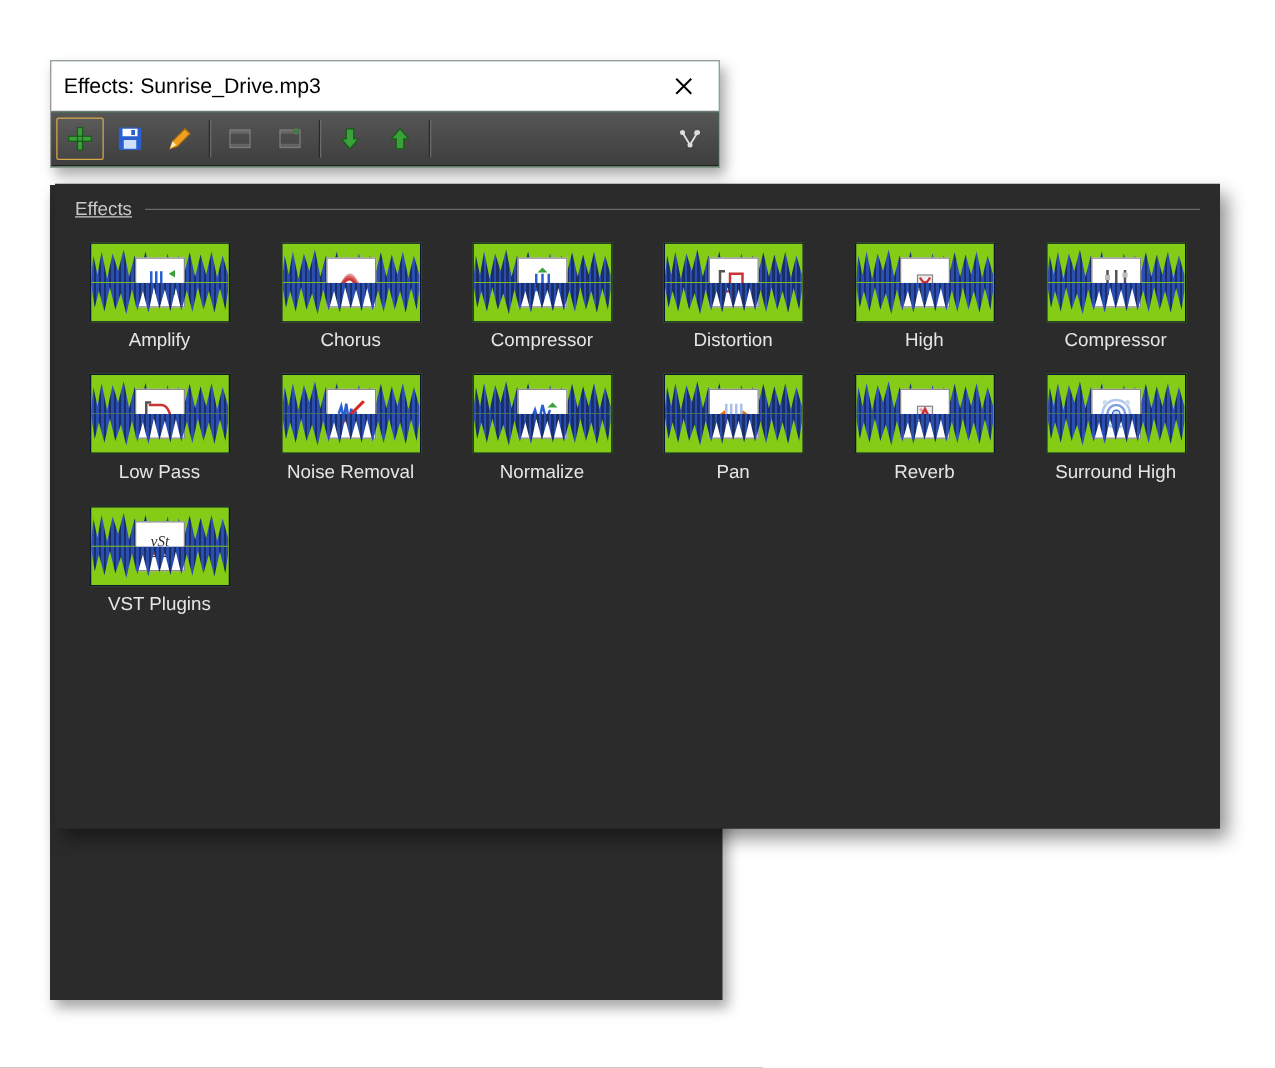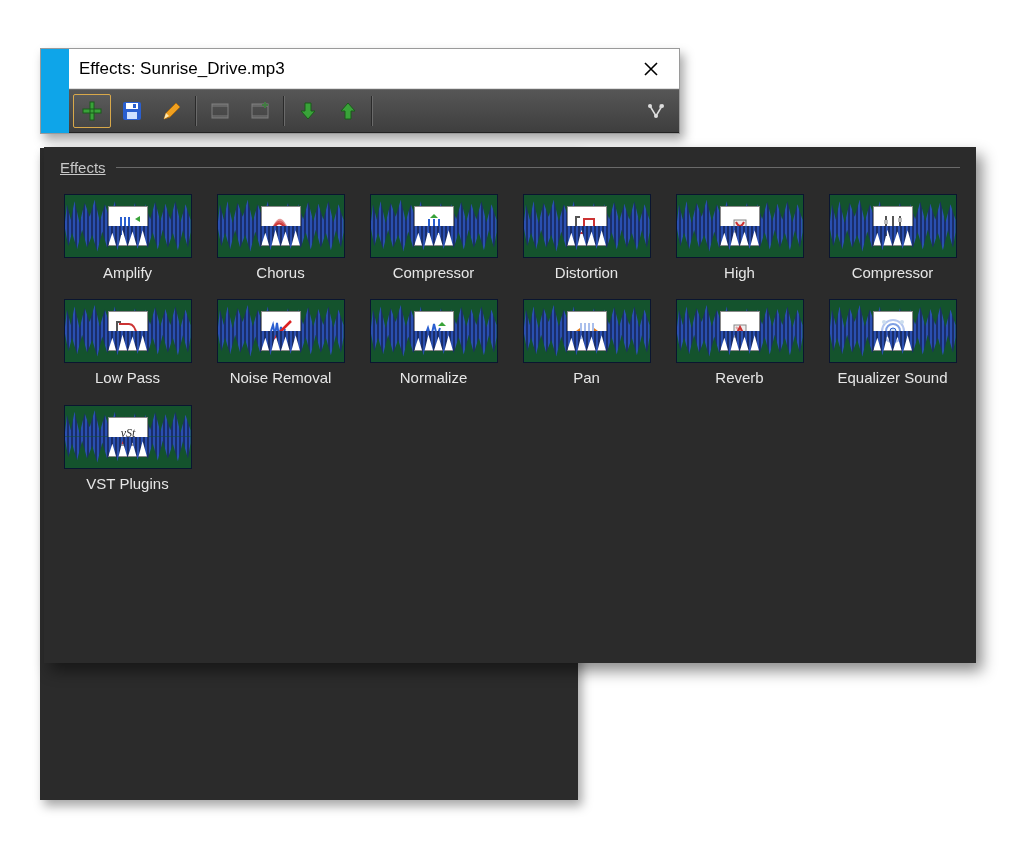--- a/index.html
+++ b/index.html
@@ -8,22 +8,22 @@
   .stage{position:relative;width:1020px;height:854px;}
 
   
   .back-panel{
     position:absolute;left:40px;top:148px;width:538px;height:652px;
     background:#2b2b2b;box-shadow:4px 6px 10px rgba(0,0,0,.35);
   }
 
   
   .fx-window{
-    position:absolute;left:40px;top:48px;width:640px;
-    background:#0ea5e9;border:1px solid #9a9a9a;box-shadow:4px 6px 10px rgba(0,0,0,.35);padding-left:28px;
+    position:absolute;left:40px;top:48px;width:536px;
+    background:#15803d;border:1px solid #9a9a9a;box-shadow:4px 6px 10px rgba(0,0,0,.35);
   }
   .titlebar{
     display:flex;align-items:center;justify-content:space-between;
     height:40px;padding:0 6px 0 10px;background:#fff;color:#000;
     border-bottom:1px solid #ddd;
   }
   .title-text{font-size:17px;}
   .close-btn{width:44px;height:30px;display:flex;align-items:center;justify-content:center;}
   .close-btn svg{width:14px;height:14px;stroke:#000;stroke-width:1.6;}
 
@@ -46,21 +46,21 @@
     position:absolute;left:44px;top:147px;width:932px;height:516px;
     background:#2b2b2b;box-shadow:6px 8px 14px rgba(0,0,0,.45);
     padding:12px 16px;
   }
   .group-header{display:flex;align-items:center;gap:10px;color:#c8c8c8;font-size:15px;margin-bottom:18px;text-decoration:underline;}
   .group-header .line{flex:1;height:1px;background:#6a6a6a;}
 
   .fx-grid{display:grid;grid-template-columns:repeat(6,1fr);gap:18px 18px;}
   .fx-item{display:flex;flex-direction:column;align-items:center;gap:6px;cursor:pointer;}
   .fx-thumb{
-    width:128px;height:64px;background:#14532d;position:relative;overflow:hidden;
+    width:112px;height:64px;background:#84cc16;position:relative;overflow:hidden;
     border:1px solid #0a1530;
   }
   
   .fx-thumb::before,.fx-thumb::after{
     content:"";position:absolute;left:0;right:0;height:50%;
     background:
       repeating-linear-gradient(90deg,#2a4fb0 0 2px,transparent 2px 4px),
       linear-gradient(#1a2e6a,#1a2e6a);
     -webkit-mask:linear-gradient(#000,#000);
   }
@@ -310,21 +310,21 @@
                 <circle cx="15" cy="15" r="3" fill="#cde" stroke="#2a5fd0"></circle>
                 <circle cx="15" cy="15" r="7" class="s-blue" opacity=".6"></circle>
                 <circle cx="15" cy="15" r="11" class="s-blue" opacity=".35"></circle>
                 <circle cx="6" cy="6" r="2" fill="#cde"></circle>
                 <circle cx="24" cy="6" r="2" fill="#cde"></circle>
                 <circle cx="6" cy="24" r="2" fill="#cde"></circle>
                 <circle cx="24" cy="24" r="2" fill="#cde"></circle>
               </svg>
             </div>
           </div>
-          <div class="fx-label">Equalizer Sound</div>
+          <div class="fx-label">Surround High</div>
         </div>
         <div class="fx-item">
           <div class="fx-thumb">
             <div class="fx-badge">
               <svg viewBox="0 0 30 30">
                 <text x="15" y="15" text-anchor="middle" font-family="Georgia,serif" font-style="italic" font-size="12" fill="#333">vSt</text>
                 <rect x="7" y="19" width="4" height="3" fill="#c33"></rect>
                 <rect x="14" y="19" width="4" height="3" fill="#2c8a2c"></rect>
                 <line x1="7" y1="23" x2="22" y2="23" stroke="#333"></line>
               </svg>

